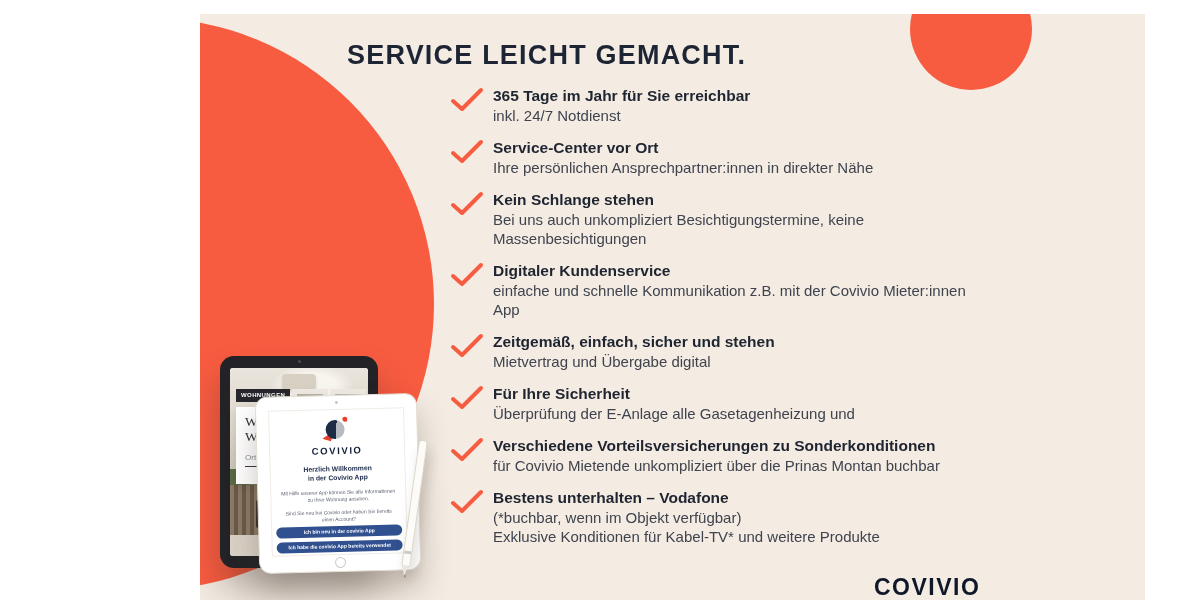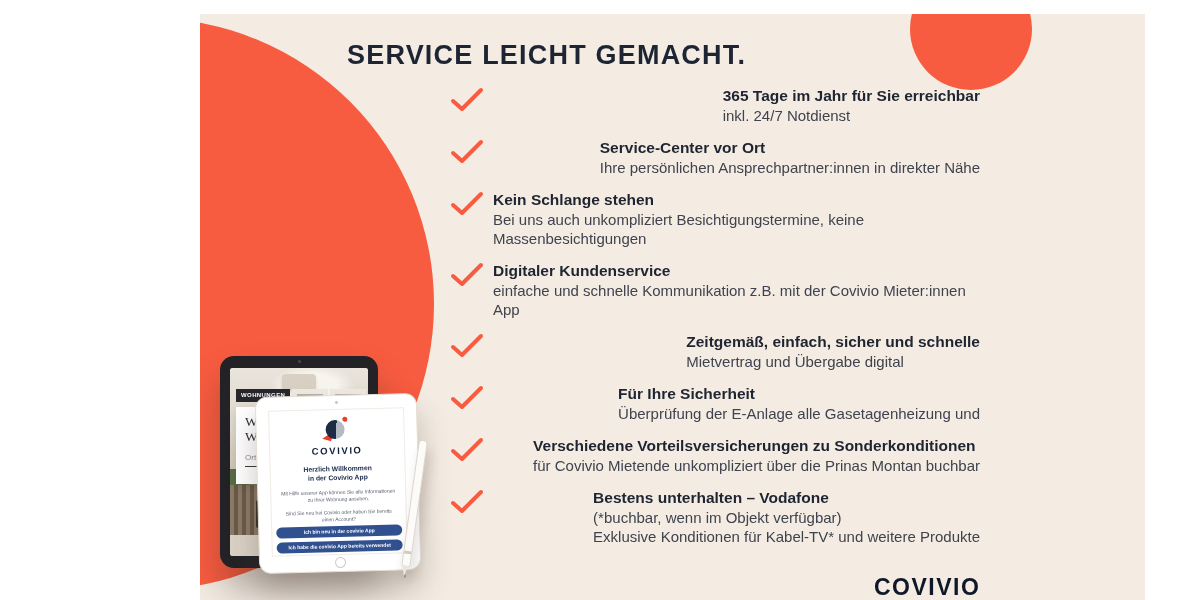--- a/index.html
+++ b/index.html
@@ -9,21 +9,21 @@
 
   
   .blob-tl{position:absolute;left:-338px;top:4px;width:572px;height:572px;border-radius:50%;background:#f85c40;}
   .circle-tr{position:absolute;left:710px;top:-46px;width:122px;height:122px;border-radius:50%;background:#f85c40;}
 
   
   .title{position:absolute;left:147px;top:26px;font-size:27px;font-weight:800;letter-spacing:1.2px;color:#1d2433;}
 
   
   .checklist{position:absolute;left:250px;top:72px;width:530px;}
-  .item{display:flex;align-items:flex-start;margin-bottom:13px;justify-content:space-between;}
+  .item{display:flex;align-items:flex-start;margin-bottom:13px;}
   .check{flex:0 0 34px;margin-right:9px;margin-top:1px;}
   .item-heading{font-size:15.5px;font-weight:700;color:#1e2430;line-height:20px;}
   .item-sub{font-size:15px;color:#3f434e;line-height:19px;}
 
   
   .tablet-dark{position:absolute;left:20px;top:342px;width:158px;height:212px;background:#232327;border-radius:14px;box-shadow:0 22px 34px rgba(45,33,25,.30);}
   .td-camera{position:absolute;left:50%;top:4px;width:3px;height:3px;margin-left:-1px;border-radius:50%;background:#4a4a55;}
   .td-screen{position:absolute;left:10px;top:12px;right:10px;bottom:12px;border-radius:3px;overflow:hidden;background:#ece7df;}
   .td-photo-upper{position:absolute;left:0;top:0;width:100%;height:101px;
     background:radial-gradient(60px 30px at 60% 18%, #f8f5ef 0 40%, rgba(0,0,0,0) 70%),
@@ -117,21 +117,21 @@
           <div class="item-heading">Digitaler Kundenservice</div>
           <div class="item-sub">einfache und schnelle Kommunikation z.B. mit der Covivio Mieter:innen App</div>
         </div>
       </div>
 
       <div class="item">
         <svg class="check" viewBox="0 0 34 26">
             <polyline points="3,14 12,22 31,3" fill="none" stroke="#f85c40" stroke-width="4" stroke-linecap="round" stroke-linejoin="round"></polyline>
           </svg>
         <div class="item-text">
-          <div class="item-heading">Zeitgemäß, einfach, sicher und schnelle</div>
+          <div class="item-heading">Zeitgemäß, einfach, sicher und stehen</div>
           <div class="item-sub">Mietvertrag und Übergabe digital</div>
         </div>
       </div>
 
       <div class="item">
         <svg class="check" viewBox="0 0 34 26">
             <polyline points="3,14 12,22 31,3" fill="none" stroke="#f85c40" stroke-width="4" stroke-linecap="round" stroke-linejoin="round"></polyline>
           </svg>
         <div class="item-text">
           <div class="item-heading">Für Ihre Sicherheit</div>

